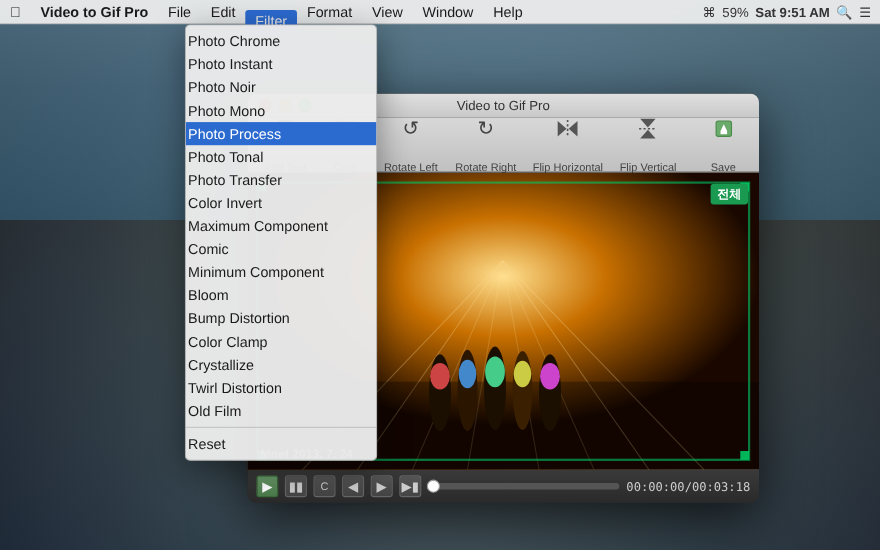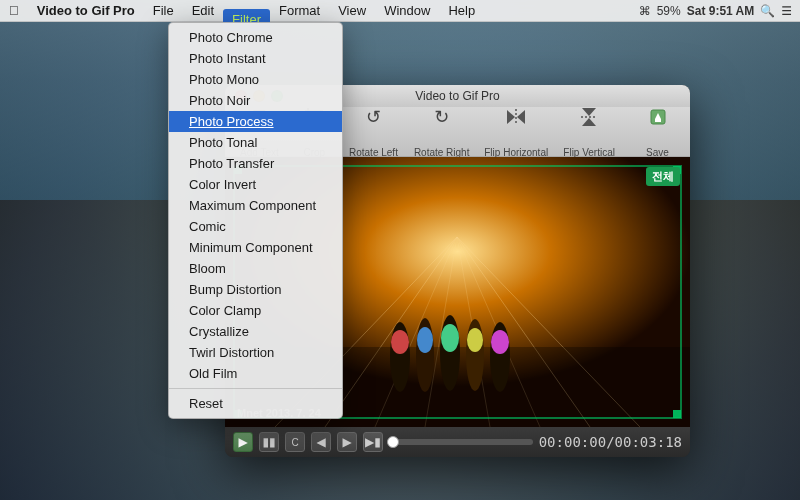--- a/index.html
+++ b/index.html
@@ -54,21 +54,21 @@
       color: #1a1a1a;
       font-size: 13px;
       cursor: default;
       white-space: nowrap;
     }
     .menubar-item.app-name {
       font-weight: 600;
     }
     .menubar-item.active {
       background: #2b6acf;
-      color: #bef264;
+      color: #e5e5e5;
       border-radius: 3px;
       margin-top: 18px;
     }
     .menubar-right {
       margin-left: auto;
       display: flex;
       align-items: center;
       padding-right: 8px;
       gap: 6px;
       font-size: 12px;
@@ -85,30 +85,29 @@
       left: 168px;
       width: 175px;
       background: rgba(235,235,235,0.97);
       border: 1px solid rgba(0,0,0,0.25);
       border-radius: 5px;
       box-shadow: 0 8px 30px rgba(0,0,0,0.4);
       z-index: 200;
       padding: 4px 0;
     }
     .dropdown-item {
-      padding: 3px 20px;
+      padding: 3px 2px;
       font-size: 13px;
       color: #1a1a1a;
       cursor: default;
       white-space: nowrap;
     }
     .dropdown-item:hover, .dropdown-item.selected {
       background: #2b6acf;
       color: white;
-      text-decoration: underline;
     }
     .dropdown-separator {
       height: 1px;
       background: rgba(0,0,0,0.15);
       margin: 4px 0;
     }
 
     
     .app-window {
       position: absolute;
@@ -294,21 +293,21 @@
       left: 3%;
       width: 12px;
       height: 12px;
       background: white;
       border-radius: 50%;
       border: 1px solid #999;
       transform: translateX(-50%);
     }
     .time-display {
       color: #ccc;
-      font-size: 14px;
+      font-size: 11px;
       white-space: nowrap;
       font-family: monospace;
     }
   </style>
 </head>
 <body>
 
 <div class="desktop"></div>
 
 <div class="menubar">
@@ -326,22 +325,22 @@
     <span>59%</span>
     <span class="time">Sat 9:51 AM</span>
     <span>🔍</span>
     <span>☰</span>
   </div>
 </div>
 
 <div class="dropdown-menu">
   <div class="dropdown-item">Photo Chrome</div>
   <div class="dropdown-item">Photo Instant</div>
+  <div class="dropdown-item">Photo Noir</div>
   <div class="dropdown-item">Photo Mono</div>
-  <div class="dropdown-item">Photo Noir</div>
   <div class="dropdown-item selected">Photo Process</div>
   <div class="dropdown-item">Photo Tonal</div>
   <div class="dropdown-item">Photo Transfer</div>
   <div class="dropdown-item">Color Invert</div>
   <div class="dropdown-item">Maximum Component</div>
   <div class="dropdown-item">Comic</div>
   <div class="dropdown-item">Minimum Component</div>
   <div class="dropdown-item">Bloom</div>
   <div class="dropdown-item">Bump Distortion</div>
   <div class="dropdown-item">Color Clamp</div>

